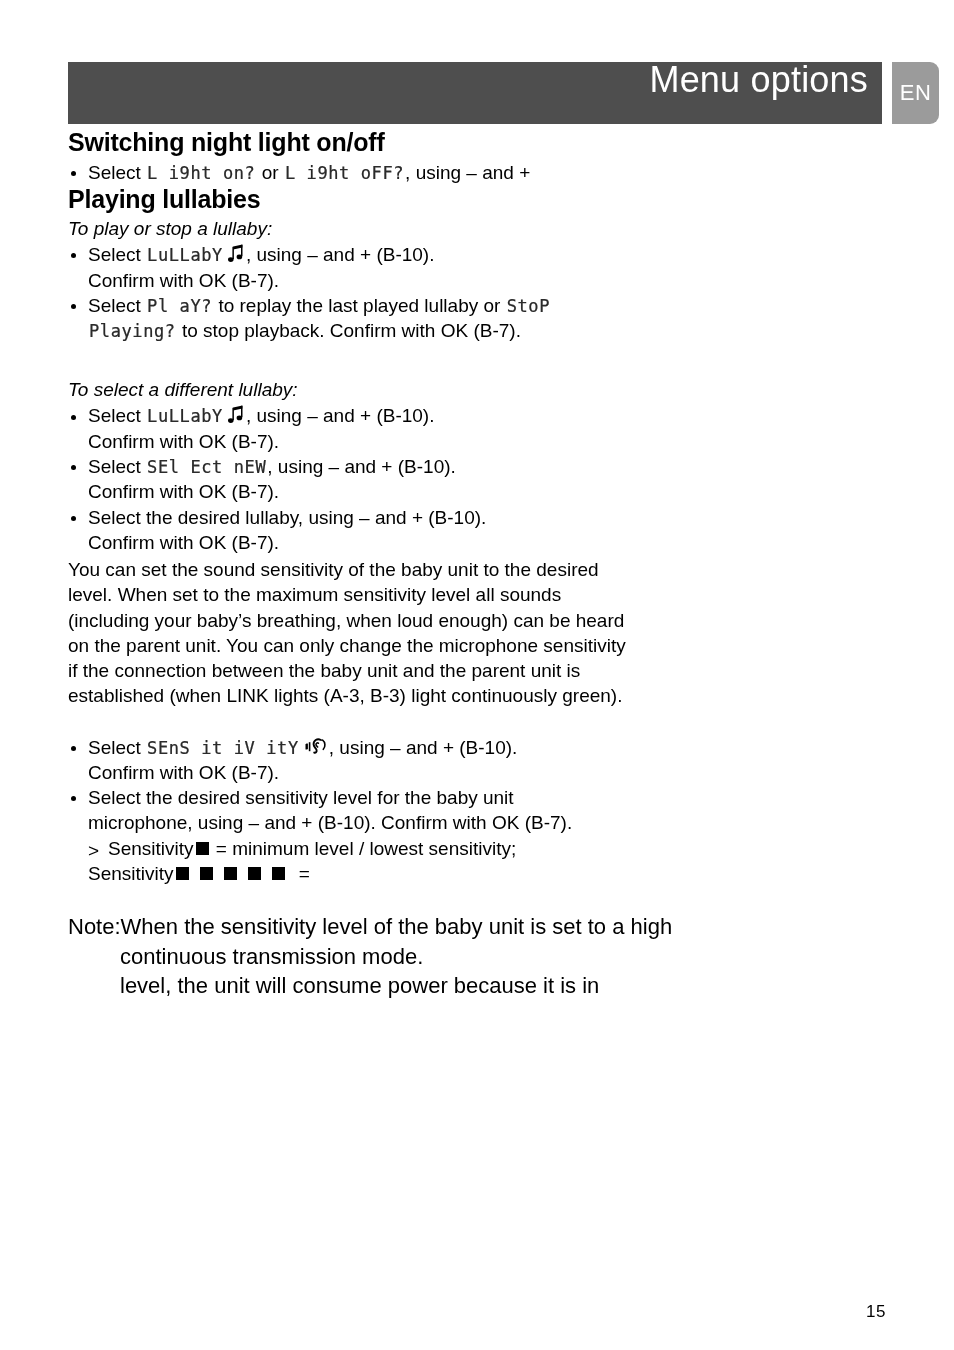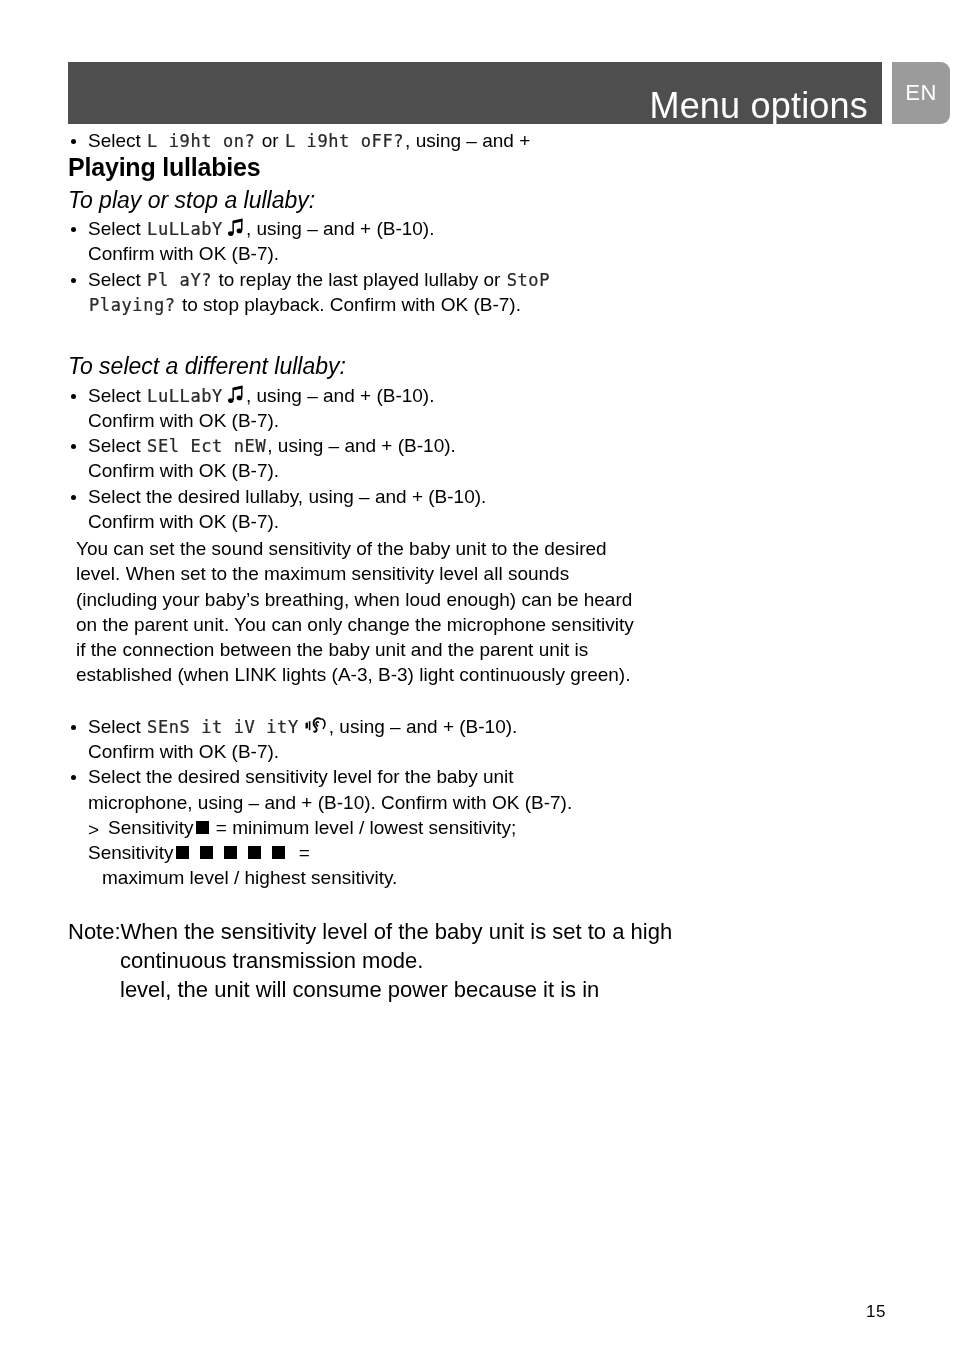--- a/index.html
+++ b/index.html
@@ -25,37 +25,37 @@
     height: 62px;
   }
   .header-bar {
     position: absolute;
     left: 68px;
     top: 0;
     width: 814px;
     height: 62px;
     background: #4e4e4e;
     display: flex;
-    align-items: flex-end;
+    align-items: flex-start;
     justify-content: flex-end;
   }
   .header-title {
     color: #ffffff;
     font-size: 36px;
     font-weight: 300;
     letter-spacing: 0.2px;
     padding-right: 14px;
     line-height: 1;
     white-space: nowrap;
   }
   .lang-tab {
     position: absolute;
     left: 892px;
     top: 0;
-    width: 58px;
+    width: 47px;
     height: 62px;
     background: #9b9b9b;
     border-radius: 0 9px 9px 0;
     display: flex;
     align-items: center;
     justify-content: center;
   }
   .lang-tab-label {
     color: #ffffff;
     font-size: 22px;
@@ -75,28 +75,28 @@
     font-weight: bold;
     margin: 0 0 2px 0;
     line-height: 1.18;
     letter-spacing: -0.2px;
   }
   .sec-gap-lg { margin-top: 28px; }
   .sec-gap-md { margin-top: 26px; }
 
   .subtitle {
     font-style: italic;
-    font-size: 23px;
+    font-size: 19px;
     line-height: 1.32;
     margin: 2px 0 1px 0;
   }
   .para {
     font-size: 19px;
     line-height: 1.33;
-    margin: 8px;
+    margin: 0;
     max-width: 560px;
   }
   .para-block { margin-top: 2px; }
 
   ul.bullets {
     list-style: none;
     margin: 0;
     padding: 0;
   }
   ul.bullets li {
@@ -203,20 +203,21 @@
   <div class="header-bar">
     <div class="header-title">Menu options</div>
   </div>
   <div class="lang-tab">
     <span class="lang-tab-label">EN</span>
   </div>
 </div>
 
 <div class="content">
 
+  <h2 class="section-title">Switching night light on/off</h2>
   <ul class="bullets">
     <li>
       <span class="dot"></span>
       <span>Select </span><span class="lcd">L i9ht on?</span><span> or </span><span class="lcd">L i9ht oFF?</span><span>, using – and +</span>
     </li>
   </ul>
 
   <h2 class="section-title sec-gap-lg">Playing lullabies</h2>
   <p class="subtitle">To play or stop a lullaby:</p>
   <ul class="bullets">
@@ -278,21 +279,20 @@
           </svg></span><span>, using – and + (B-10).</span>
       <span class="cont-line">Confirm with OK (B-7).</span>
     </li>
     <li>
       <span class="dot"></span>
       <span>Select the desired sensitivity level for the baby unit</span>
       <span class="cont-line">microphone, using – and + (B-10). Confirm with OK (B-7).</span>
       <span class="arrow-item">
         <span class="gt">&gt;</span><span>Sensitivity</span><span class="sq"></span><span> = minimum level / lowest sensitivity;</span>
         <span class="cont-line"><span>Sensitivity</span><span class="sq sq-gap"></span><span class="sq sq-gap"></span><span class="sq sq-gap"></span><span class="sq sq-gap"></span><span class="sq sq-gap"></span><span> =</span></span>
-        <span class="ind2">maximum level / highest sensitivity.</span>
       </span>
     </li>
   </ul>
 
   <div class="note">
     <span>Note:</span><span>When the sensitivity level of the baby unit is set to a high</span>
     <span class="note-body">continuous transmission mode.</span>
     <span class="note-body">level, the unit will consume power because it is in</span>
   </div>
 

